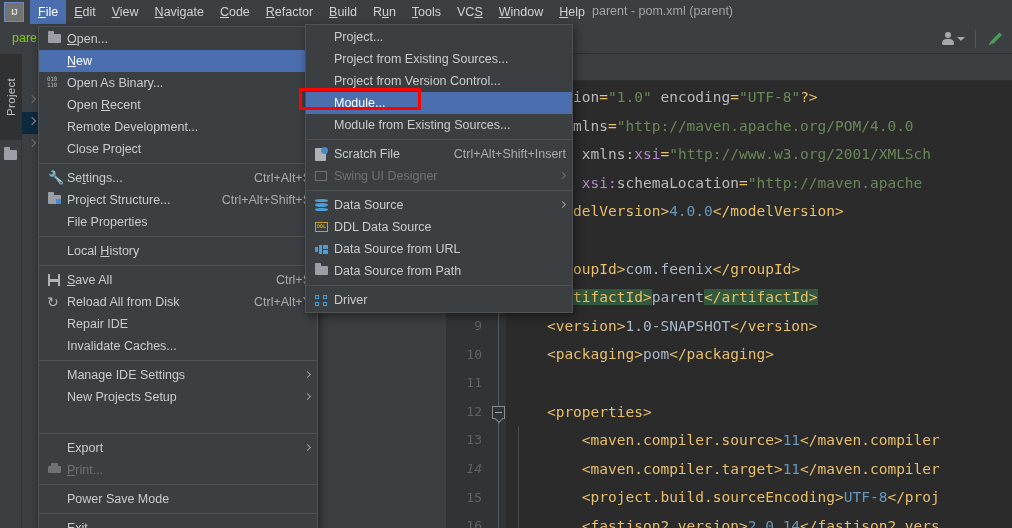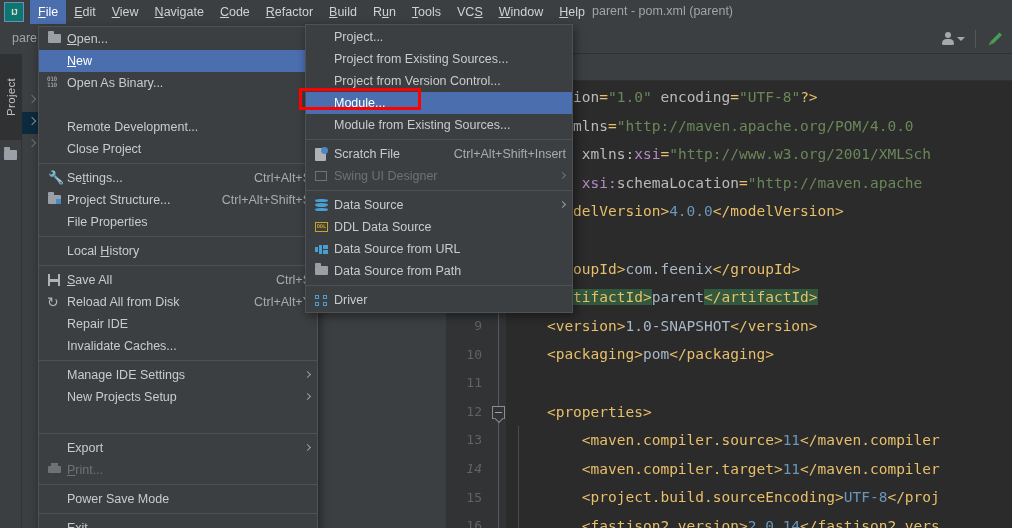--- a/index.html
+++ b/index.html
@@ -15,21 +15,21 @@
   #app { position: relative; width: 1012px; height: 528px; }
 
   
   .titlebar {
     position: absolute; left:0; top:0; width:1012px; height:24px;
     background:#3c3f41;
     display:flex; align-items:center;
   }
   .ij-logo {
     width:20px; height:20px; margin-left:4px;
-    border:1px solid #6a8cc7; background:#0f766e;
+    border:1px solid #6a8cc7; background:#737373;
     display:flex; align-items:center; justify-content:center;
     font-size:9px; font-weight:bold; color:#d8d8d8;
     font-family:"Liberation Sans", sans-serif; letter-spacing:-1px;
   }
   .menubar { display:flex; align-items:center; height:24px; margin-left:6px; }
   .menubar .mi {
     padding:4px 8px 5px 8px; height:24px; line-height:16px;
     font-size:12.5px; color:#cfd2d4; cursor:default; white-space:nowrap;
   }
   .menubar .mi u { text-decoration: underline; }
@@ -43,21 +43,21 @@
   .toolbar {
     position:absolute; left:0; top:24px; width:1012px; height:30px;
     background:#3c3f41; border-bottom:1px solid #2e3032;
   }
   .toolbar-left {
     position:absolute; left:0; top:0; width:46px; height:30px;
     background:#3c3f41;
   }
   .breadcrumb {
     position:absolute; left:12px; top:7px;
-    font-size:12.5px; color:#a3a3a3; white-space:nowrap;
+    font-size:12.5px; color:#84cc16; white-space:nowrap;
   }
   .tb-right { position:absolute; right:8px; top:0; height:30px; display:flex; align-items:center; gap:10px; }
   .tb-sep { width:1px; height:18px; background:#555859; }
   .icon-btn { display:flex; align-items:center; gap:2px; cursor:pointer; }
 
   
   .leftstrip {
     position:absolute; left:0; top:54px; width:22px; height:474px;
     background:#3c3f41; border-right:1px solid #313335;
   }
@@ -332,20 +332,21 @@
         <span class="marrow"></span>
       </div>
       <div class="mrow">
         <span class="mico">
           <span class="g-bin">010<br>110</span>
         </span>
         <span class="mlbl">Open As Binary...</span>
       </div>
       <div class="mrow">
         <span class="mico"></span>
+        <span class="mlbl">Open <u>R</u>ecent</span>
         <span class="marrow"></span>
       </div>
       <div class="mrow">
         <span class="mico"></span>
         <span class="mlbl">Remote Development...</span>
       </div>
       <div class="mrow">
         <span class="mico"></span>
         <span class="mlbl">Close Project</span>
       </div>

